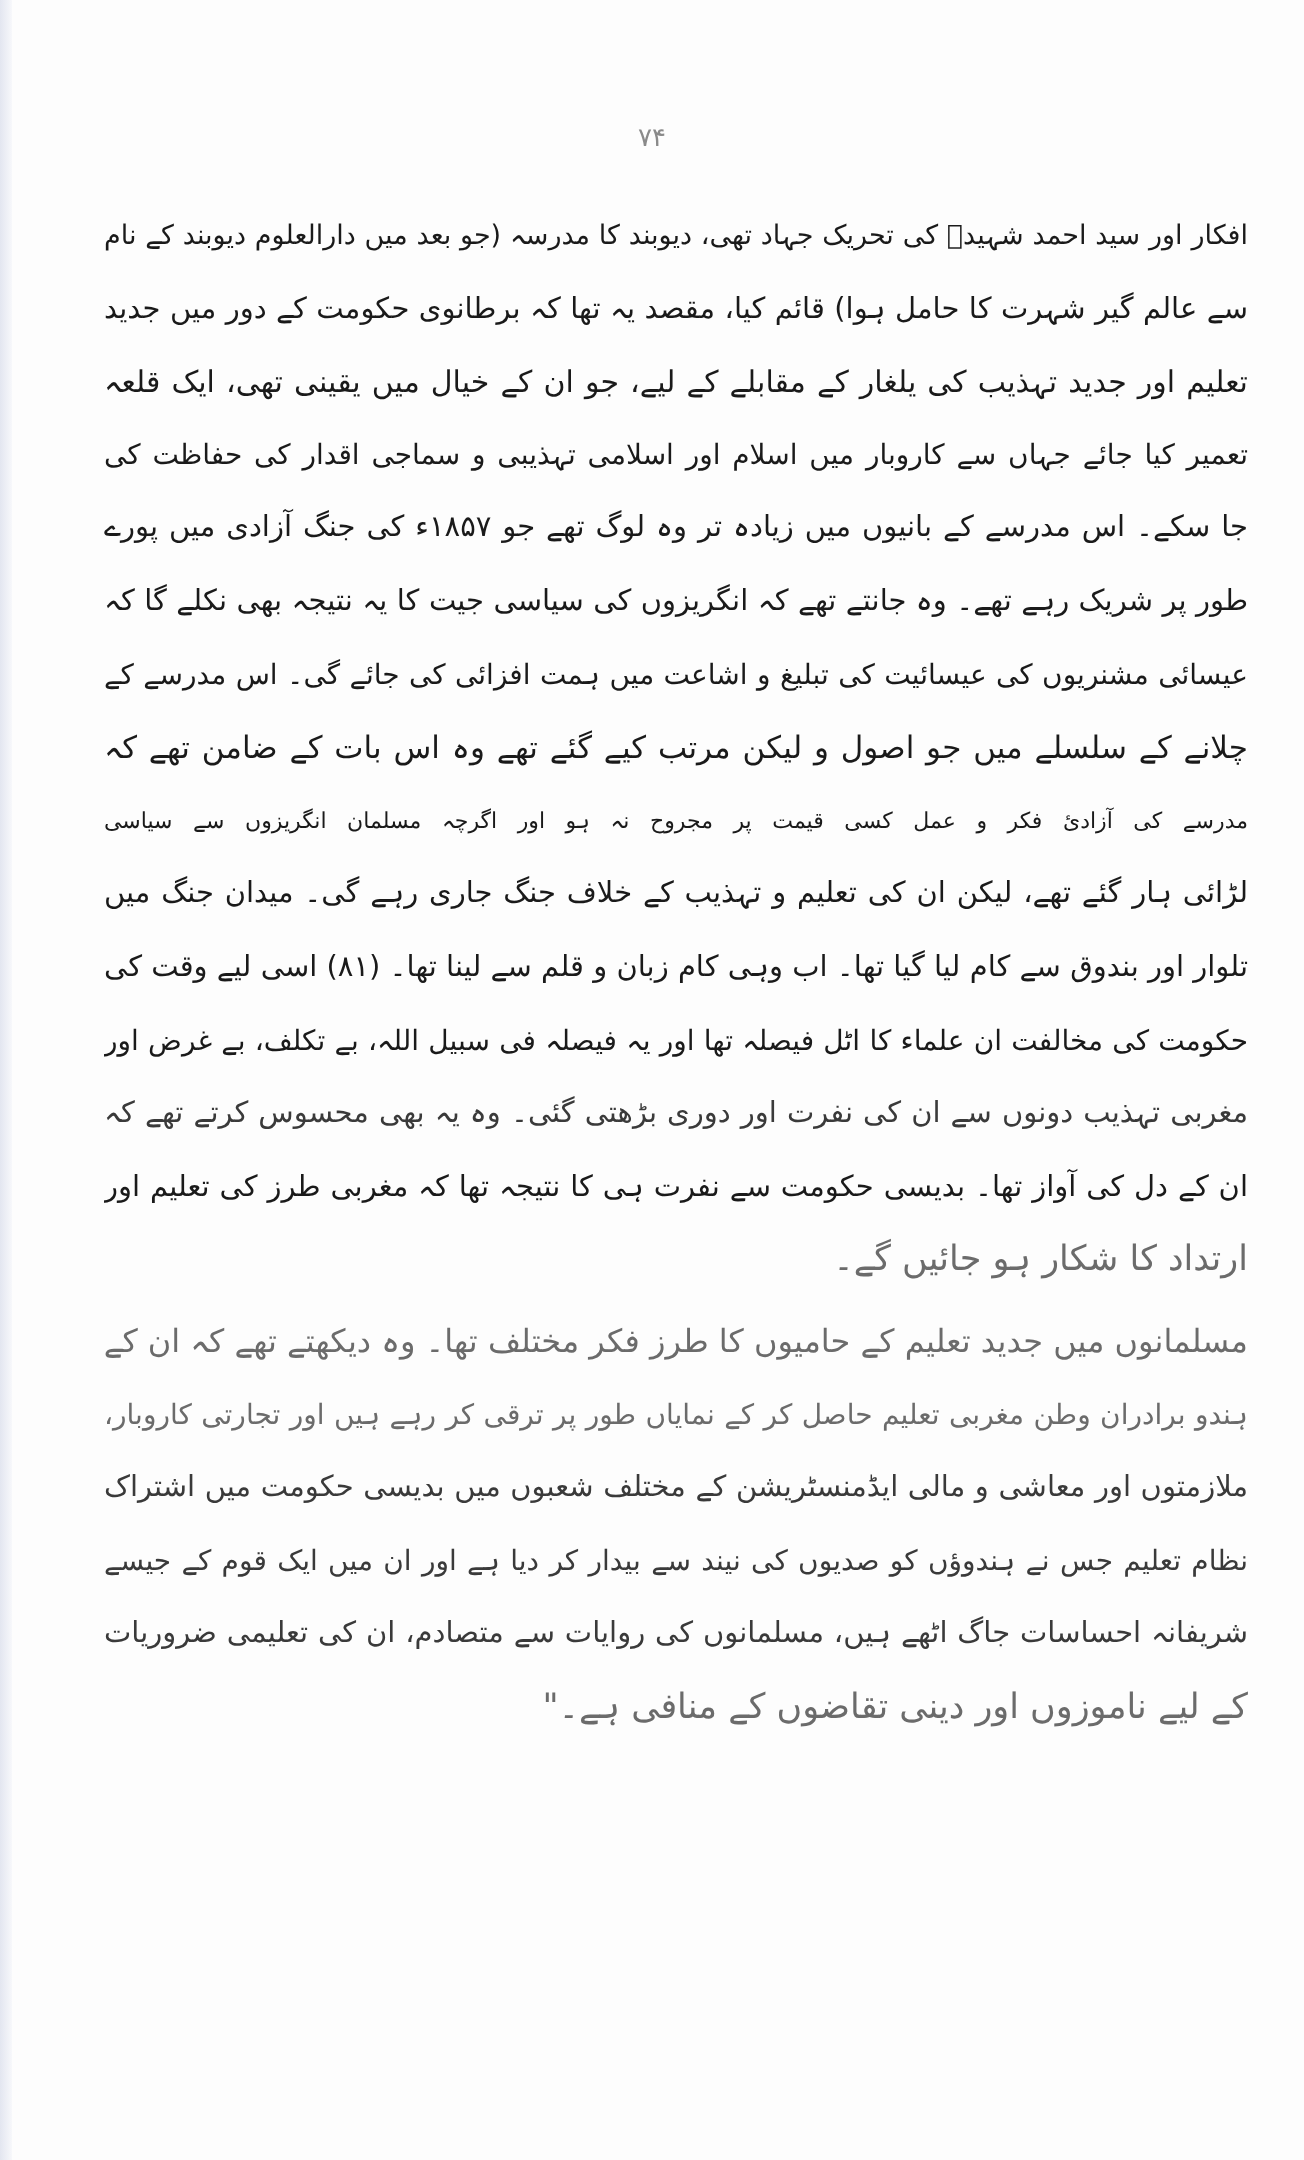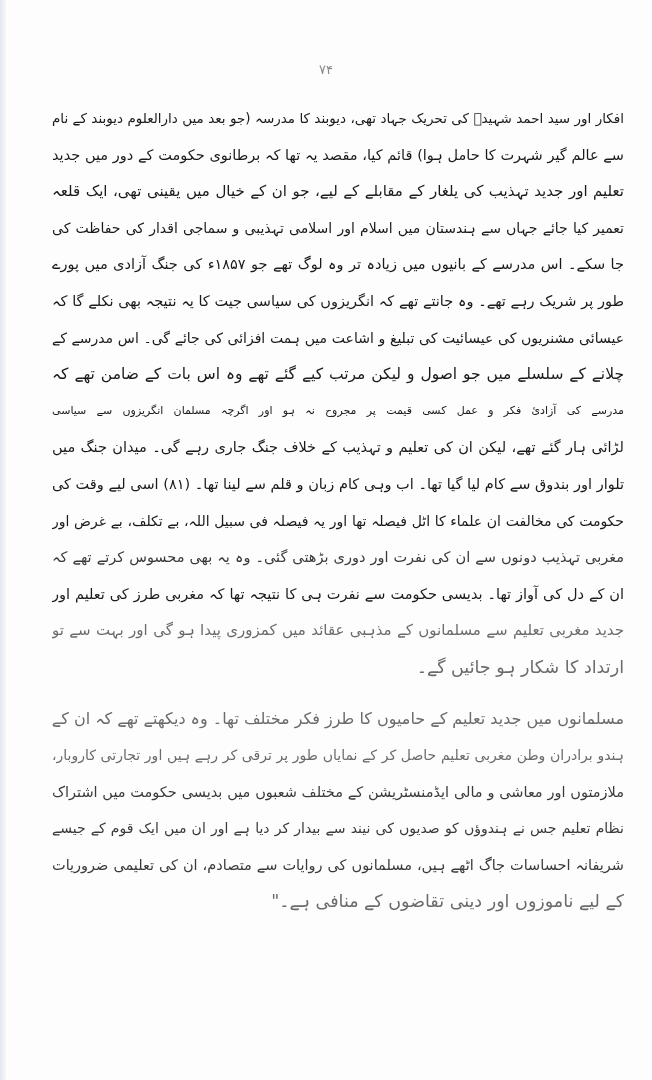--- a/index.html
+++ b/index.html
@@ -56,21 +56,21 @@
       height: 36.6px;
       overflow: hidden;
     }
     .line.last {
       text-align-last: right;
     }
     .para {
       margin: 0;
     }
     .para + .para {
-      margin-top: 15px;
+      margin-top: 4px;
     }
     .faded {
       color: #6b6b6b;
     }
     .faded-strong {
       color: #3a3a3a;
     }
   </style>
 </head>
 <body>
@@ -78,32 +78,31 @@
 <div class="page">
   <div class="left-edge"></div>
 
   <div class="page-number">۷۴</div>
 
   <div class="body-text">
     <div class="para">
       <span class="line" style="display: block; width: 572px; font-size: 13.5px;">افکار اور سید احمد شہیدؒ کی تحریک جہاد تھی، دیوبند کا مدرسہ (جو بعد میں دارالعلوم دیوبند کے نام</span>
       <span class="line" style="display: block; width: 572px; font-size: 14.5px;">سے عالم گیر شہرت کا حامل ہوا) قائم کیا، مقصد یہ تھا کہ برطانوی حکومت کے دور میں جدید</span>
       <span class="line" style="display: block; width: 572px; font-size: 15px;">تعلیم اور جدید تہذیب کی یلغار کے مقابلے کے لیے، جو ان کے خیال میں یقینی تھی، ایک قلعہ</span>
-      <span class="line" style="display: block; width: 572px; font-size: 14px;">تعمیر کیا جائے جہاں سے ہندستان میں اسلام اور اسلامی تہذیبی و سماجی اقدار کی حفاظت کی</span>
+      <span class="line" style="display: block; width: 572px; font-size: 14px;">تعمیر کیا جائے جہاں سے کاروبار میں اسلام اور اسلامی تہذیبی و سماجی اقدار کی حفاظت کی</span>
       <span class="line" style="display: block; width: 572px; font-size: 14.5px;">جا سکے۔ اس مدرسے کے بانیوں میں زیادہ تر وہ لوگ تھے جو ۱۸۵۷ء کی جنگ آزادی میں پورے</span>
       <span class="line" style="display: block; width: 572px; font-size: 14.5px;">طور پر شریک رہے تھے۔ وہ جانتے تھے کہ انگریزوں کی سیاسی جیت کا یہ نتیجہ بھی نکلے گا کہ</span>
       <span class="line" style="display: block; width: 572px; font-size: 14px;">عیسائی مشنریوں کی عیسائیت کی تبلیغ و اشاعت میں ہمت افزائی کی جائے گی۔ اس مدرسے کے</span>
       <span class="line" style="display: block; width: 572px; font-size: 15.5px;">چلانے کے سلسلے میں جو اصول و لیکن مرتب کیے گئے تھے وہ اس بات کے ضامن تھے کہ</span>
       <span class="line" style="display: block; width: 572px; font-size: 11px; margin-left: 48px;">مدرسے کی آزادیٔ فکر و عمل کسی قیمت پر مجروح نہ ہو اور اگرچہ مسلمان انگریزوں سے سیاسی</span>
       <span class="line" style="display: block; width: 572px; font-size: 14.5px;">لڑائی ہار گئے تھے، لیکن ان کی تعلیم و تہذیب کے خلاف جنگ جاری رہے گی۔ میدان جنگ میں</span>
       <span class="line" style="display: block; width: 572px; font-size: 14.5px;">تلوار اور بندوق سے کام لیا گیا تھا۔ اب وہی کام زبان و قلم سے لینا تھا۔ (۸۱) اسی لیے وقت کی</span>
       <span class="line" style="display: block; width: 572px; font-size: 14px;">حکومت کی مخالفت ان علماء کا اٹل فیصلہ تھا اور یہ فیصلہ فی سبیل اللہ، بے تکلف، بے غرض اور</span>
       <span class="line faded-strong" style="display: block; width: 572px; font-size: 14.5px;">مغربی تہذیب دونوں سے ان کی نفرت اور دوری بڑھتی گئی۔ وہ یہ بھی محسوس کرتے تھے کہ</span>
       <span class="line" style="display: block; width: 572px; font-size: 14.5px;">ان کے دل کی آواز تھا۔ بدیسی حکومت سے نفرت ہی کا نتیجہ تھا کہ مغربی طرز کی تعلیم اور</span>
-      <span class="line faded" style="display: block; width: 572px; font-size: 15px;">جدید مغربی تعلیم سے مسلمانوں کے مذہبی عقائد میں کمزوری پیدا ہو گی اور بہت سے تو</span>
       <span class="line last faded" style="display: block; width: 572px;">ارتداد کا شکار ہو جائیں گے۔</span>
     </div>
 
     <div class="para">
       <span class="line faded" style="display: block; width: 572px; font-size: 16px;">مسلمانوں میں جدید تعلیم کے حامیوں کا طرز فکر مختلف تھا۔ وہ دیکھتے تھے کہ ان کے</span>
       <span class="line faded" style="display: block; width: 572px; font-size: 14px;">ہندو برادران وطن مغربی تعلیم حاصل کر کے نمایاں طور پر ترقی کر رہے ہیں اور تجارتی کاروبار،</span>
       <span class="line faded-strong" style="display: block; width: 572px; font-size: 14.5px;">ملازمتوں اور معاشی و مالی ایڈمنسٹریشن کے مختلف شعبوں میں بدیسی حکومت میں اشتراک</span>
       <span class="line faded-strong" style="display: block; width: 572px; font-size: 14px;">نظام تعلیم جس نے ہندوؤں کو صدیوں کی نیند سے بیدار کر دیا ہے اور ان میں ایک قوم کے جیسے</span>
       <span class="line faded-strong" style="display: block; width: 572px; font-size: 14.5px;">شریفانہ احساسات جاگ اٹھے ہیں، مسلمانوں کی روایات سے متصادم، ان کی تعلیمی ضروریات</span>
       <span class="line last faded" style="display: block; width: 572px;">کے لیے ناموزوں اور دینی تقاضوں کے منافی ہے۔"</span>

